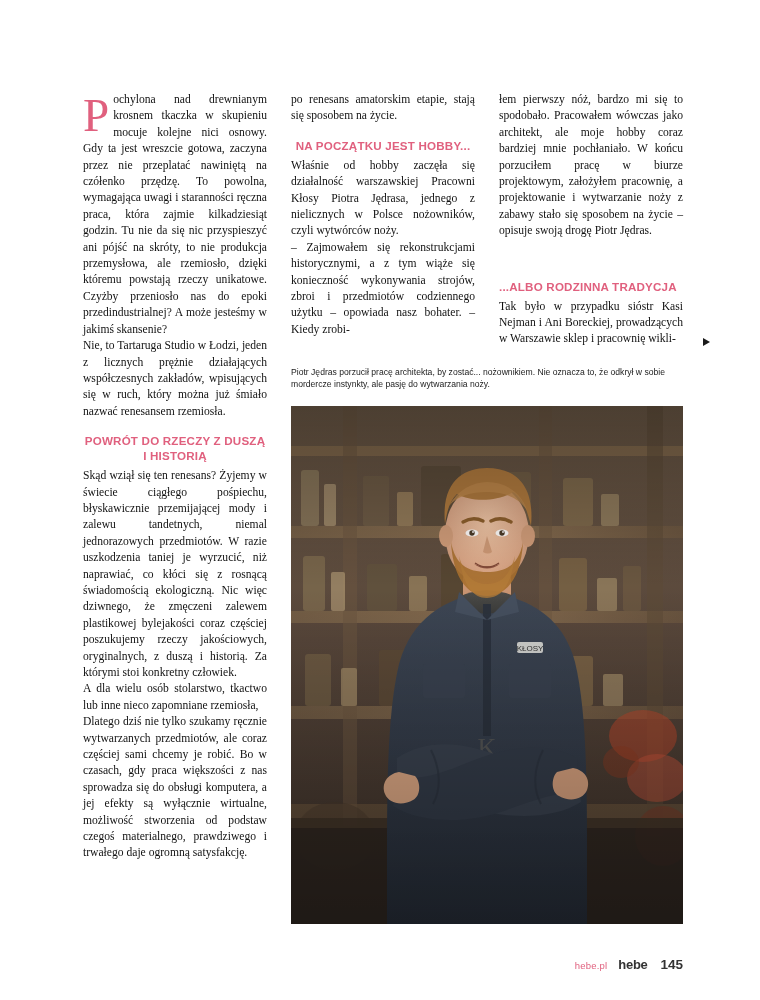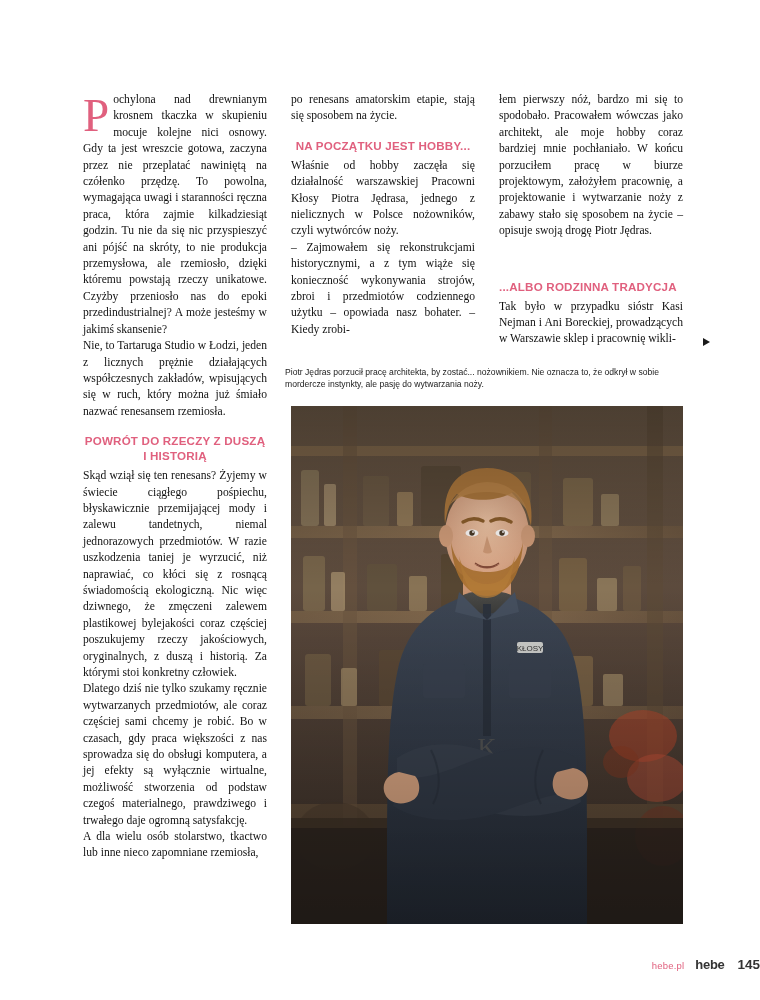--- a/index.html
+++ b/index.html
@@ -72,21 +72,21 @@
     text-align: center;
     line-height: 15px;
   }
   h2.section.left {
     text-align: left;
     margin-top: 39px;
   }
 
   .caption {
     position: absolute;
-    left: 285px;
+    left: 291px;
     top: 366px;
     width: 392px;
     font-family: "Liberation Sans", sans-serif;
     font-size: 8.6px;
     line-height: 12.4px;
     color: #222;
     text-align: left;
   }
 
   .photo {
@@ -109,20 +109,21 @@
     border-top: 4.5px solid transparent;
     border-bottom: 4.5px solid transparent;
   }
 
   .footer {
     position: absolute;
     left: 0;
     bottom: 27px;
     width: 760px;
     text-align: right;
+    padding-right: 77px;
     box-sizing: border-box;
   }
   .footer .hebe-pl {
     font-family: "Liberation Sans", sans-serif;
     font-size: 9.5px;
     color: #e0607e;
     letter-spacing: 0.2px;
   }
   .footer .hebe-logo {
     font-family: "Liberation Sans", sans-serif;
@@ -147,22 +148,22 @@
 
   <div class="columns">
 
     <div class="col col-1">
       <p class="dropcap-para"><span class="dropcap">P</span><span>ochylona nad drewnianym krosnem tkaczka w skupieniu mocuje kolejne nici osnowy. Gdy ta jest wreszcie gotowa, zaczyna przez nie przeplatać nawiniętą na czółenko przędzę. To powolna, wymagająca uwagi i staranności ręczna praca, która zajmie kilkadziesiąt godzin. Tu nie da się nic przyspieszyć ani pójść na skróty, to nie produkcja przemysłowa, ale rzemiosło, dzięki któremu powstają rzeczy unikatowe. Czyżby przeniosło nas do epoki przedindustrialnej? A może jesteśmy w jakimś skansenie?</span></p>
       <p>Nie, to Tartaruga Studio w Łodzi, jeden z licznych prężnie działających współczesnych zakładów, wpisujących się w ruch, który można już śmiało nazwać renesansem rzemiosła.</p>
 
       <h2 class="section">POWRÓT DO RZECZY Z DUSZĄ I HISTORIĄ</h2>
 
       <p>Skąd wziął się ten renesans? Żyjemy w świecie ciągłego pośpiechu, błyskawicznie przemijającej mody i zalewu tandetnych, niemal jednorazowych przedmiotów. W razie uszkodzenia taniej je wyrzucić, niż naprawiać, co kłóci się z rosnącą świadomością ekologiczną. Nic więc dziwnego, że zmęczeni zalewem plastikowej bylejakości coraz częściej poszukujemy rzeczy jakościowych, oryginalnych, z duszą i historią. Za którymi stoi konkretny człowiek.</p>
+      <p>A dla wielu osób stolarstwo, tkactwo lub inne nieco zapomniane rzemiosła,</p>
       <p>Dlatego dziś nie tylko szukamy ręcznie wytwarzanych przedmiotów, ale coraz częściej sami chcemy je robić. Bo w czasach, gdy praca większości z nas sprowadza się do obsługi komputera, a jej efekty są wyłącznie wirtualne, możliwość stworzenia od podstaw czegoś materialnego, prawdziwego i trwałego daje ogromną satysfakcję.</p>
-      <p>A dla wielu osób stolarstwo, tkactwo lub inne nieco zapomniane rzemiosła,</p>
     </div>
 
     <div class="col col-2">
       <p>po renesans amatorskim etapie, stają się sposobem na życie.</p>
 
       <h2 class="section">NA POCZĄTKU JEST HOBBY...</h2>
 
       <p>Właśnie od hobby zaczęła się działalność warszawskiej Pracowni Kłosy Piotra Jędrasa, jednego z nielicznych w Polsce nożowników, czyli wytwórców noży.</p>
       <p>– Zajmowałem się rekonstrukcjami historycznymi, a z tym wiąże się konieczność wykonywania strojów, zbroi i przedmiotów codziennego użytku – opowiada nasz bohater. – Kiedy zrobi-</p>
     </div>

